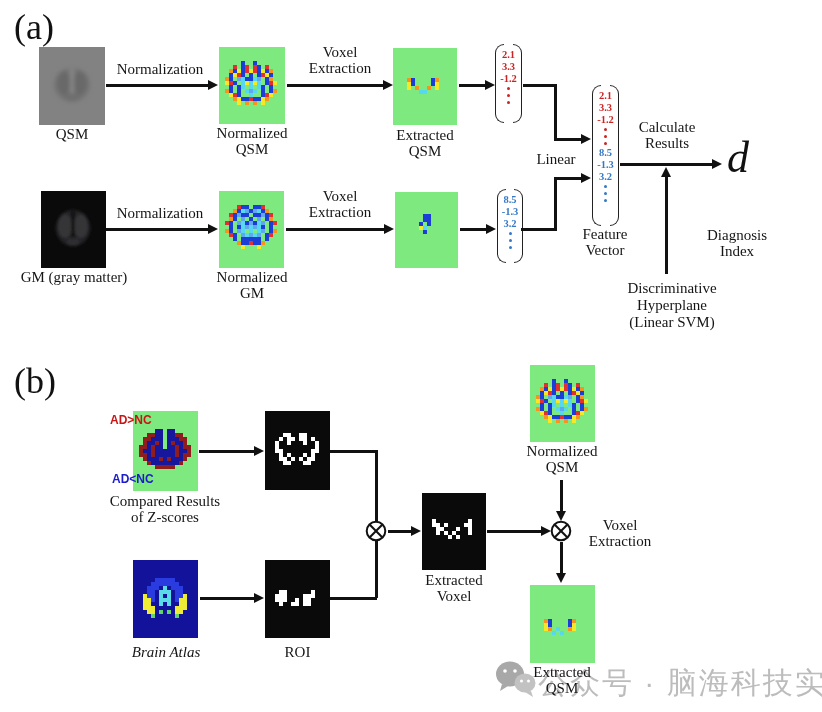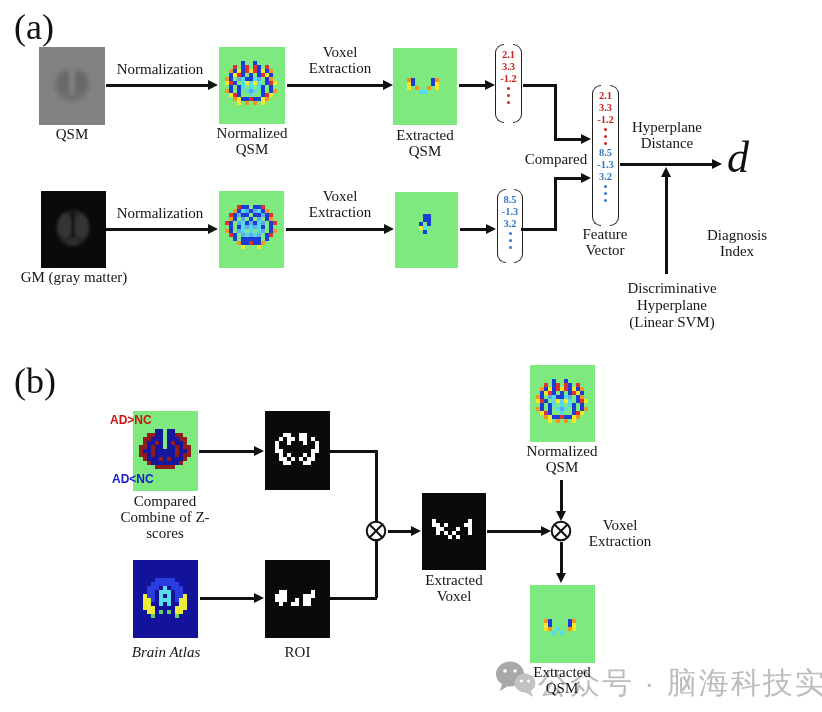--- a/index.html
+++ b/index.html
@@ -298,20 +298,21 @@
       <div style="position: absolute; left: 18px; top: 50px; width: 4px; height: 4px; background: rgb(247, 148, 32);"></div>
       <div style="position: absolute; left: 22px; top: 50px; width: 4px; height: 4px; background: rgb(27, 63, 214);"></div>
       <div style="position: absolute; left: 26px; top: 50px; width: 4px; height: 4px; background: rgb(27, 63, 214);"></div>
       <div style="position: absolute; left: 30px; top: 50px; width: 4px; height: 4px; background: rgb(224, 48, 48);"></div>
       <div style="position: absolute; left: 34px; top: 50px; width: 4px; height: 4px; background: rgb(27, 63, 214);"></div>
       <div style="position: absolute; left: 38px; top: 50px; width: 4px; height: 4px; background: rgb(27, 63, 214);"></div>
       <div style="position: absolute; left: 42px; top: 50px; width: 4px; height: 4px; background: rgb(247, 148, 32);"></div>
       <div style="position: absolute; left: 22px; top: 54px; width: 4px; height: 4px; background: rgb(245, 233, 39);"></div>
       <div style="position: absolute; left: 38px; top: 54px; width: 4px; height: 4px; background: rgb(245, 233, 39);"></div>
     </div>
+  <div class="lbl" style="left:212px;top:269px;width:80px;">Normalized GM</div>
 
   <div class="hl" style="left:286px;top:227.5px;width:99px;"></div>
   <div class="ah-r" style="left:384px;top:224px;"></div>
   <div class="lbl" style="left:300px;top:188px;width:80px;">Voxel Extraction</div>
 
   <div class="imgbox" style="left: 395px; top: 192px; width: 63px; height: 76px; background: rgb(125, 233, 127);">
       <div style="position: absolute; left: 28px; top: 22px; width: 4px; height: 4px; background: rgb(27, 63, 214);"></div>
       <div style="position: absolute; left: 32px; top: 22px; width: 4px; height: 4px; background: rgb(27, 63, 214);"></div>
       <div style="position: absolute; left: 28px; top: 26px; width: 4px; height: 4px; background: rgb(27, 63, 214);"></div>
       <div style="position: absolute; left: 32px; top: 26px; width: 4px; height: 4px; background: rgb(27, 63, 214);"></div>
@@ -339,21 +340,21 @@
   </div>
 
   <div class="hl" style="left:523px;top:83.5px;width:34px;"></div>
   <div class="vl" style="left:554px;top:83.5px;height:57px;"></div>
   <div class="hl" style="left:554px;top:137.5px;width:28px;"></div>
   <div class="ah-r" style="left:581px;top:134px;"></div>
   <div class="hl" style="left:521px;top:227.5px;width:36px;"></div>
   <div class="vl" style="left:554px;top:176.5px;height:54px;"></div>
   <div class="hl" style="left:554px;top:176.5px;width:28px;"></div>
   <div class="ah-r" style="left:581px;top:173px;"></div>
-  <div class="lbl" style="left:520px;top:151px;width:72px;">Compared</div>
+  <div class="lbl" style="left:520px;top:151px;width:72px;">Linear</div>
 
   <div class="vec" style="left:592px;top:85px;width:27px;height:141px;">
     <div class="paren pl"></div>
     <div class="paren pr"></div>
     <div class="vals">
       <b class="vred">2.1</b>
       <b class="vred">3.3</b>
       <b class="vred">-1.2</b>
       <i class="dot dred"></i>
       <i class="dot dred"></i>
@@ -361,21 +362,21 @@
       <b class="vblu">8.5</b>
       <b class="vblu">-1.3</b>
       <b class="vblu">3.2</b>
       <i class="dot dblu"></i>
       <i class="dot dblu"></i>
       <i class="dot dblu"></i>
     </div>
   </div>
   <div class="lbl" style="left:575px;top:226px;width:60px;">Feature Vector</div>
 
-  <div class="lbl" style="left:627px;top:119px;width:80px;">Hyperplane Distance</div>
+  <div class="lbl" style="left:627px;top:119px;width:80px;">Calculate Results</div>
   <div class="hl" style="left:620px;top:162.5px;width:93px;"></div>
   <div class="ah-r" style="left:712px;top:159px;"></div>
   <div class="d-glyph" style="left:727px;top:132px;">d</div>
 
   <div class="ah-u" style="left:661px;top:167px;"></div>
   <div class="vl" style="left:664.5px;top:176px;height:98px;"></div>
   <div class="lbl" style="left:616px;top:280px;width:112px;line-height:17px;">Discriminative Hyperplane (Linear SVM)</div>
   <div class="lbl" style="left:697px;top:227px;width:80px;">Diagnosis Index</div>
 
   <div class="tag" style="left:14px;top:360px;">(b)</div>
@@ -472,21 +473,21 @@
       <div style="position: absolute; left: 42px; top: 50px; width: 4px; height: 4px; background: rgb(23, 23, 158);"></div>
       <div style="position: absolute; left: 46px; top: 50px; width: 4px; height: 4px; background: rgb(143, 29, 29);"></div>
       <div style="position: absolute; left: 22px; top: 54px; width: 4px; height: 4px; background: rgb(143, 29, 29);"></div>
       <div style="position: absolute; left: 26px; top: 54px; width: 4px; height: 4px; background: rgb(143, 29, 29);"></div>
       <div style="position: absolute; left: 30px; top: 54px; width: 4px; height: 4px; background: rgb(143, 29, 29);"></div>
       <div style="position: absolute; left: 34px; top: 54px; width: 4px; height: 4px; background: rgb(143, 29, 29);"></div>
       <div style="position: absolute; left: 38px; top: 54px; width: 4px; height: 4px; background: rgb(143, 29, 29);"></div>
     </div>
   <div class="adlbl" style="left:110px;top:414px;color:#CC1414;">AD&gt;NC</div>
   <div class="adlbl" style="left:112px;top:473px;color:#1B1BCC;">AD&lt;NC</div>
-  <div class="lbl" style="left:105px;top:493px;width:120px;">Compared Combine of Z-scores</div>
+  <div class="lbl" style="left:105px;top:493px;width:120px;">Compared Results of Z-scores</div>
 
   <div class="hl" style="left:199px;top:449.5px;width:56px;"></div>
   <div class="ah-r" style="left:254px;top:446px;"></div>
 
   <div class="imgbox" style="left: 265px; top: 411px; width: 65px; height: 79px; background: rgb(10, 10, 10);">
       <div style="position: absolute; left: 18px; top: 22px; width: 4px; height: 4px; background: rgb(255, 255, 255);"></div>
       <div style="position: absolute; left: 22px; top: 22px; width: 4px; height: 4px; background: rgb(255, 255, 255);"></div>
       <div style="position: absolute; left: 34px; top: 22px; width: 4px; height: 4px; background: rgb(255, 255, 255);"></div>
       <div style="position: absolute; left: 38px; top: 22px; width: 4px; height: 4px; background: rgb(255, 255, 255);"></div>
       <div style="position: absolute; left: 14px; top: 26px; width: 4px; height: 4px; background: rgb(255, 255, 255);"></div>

